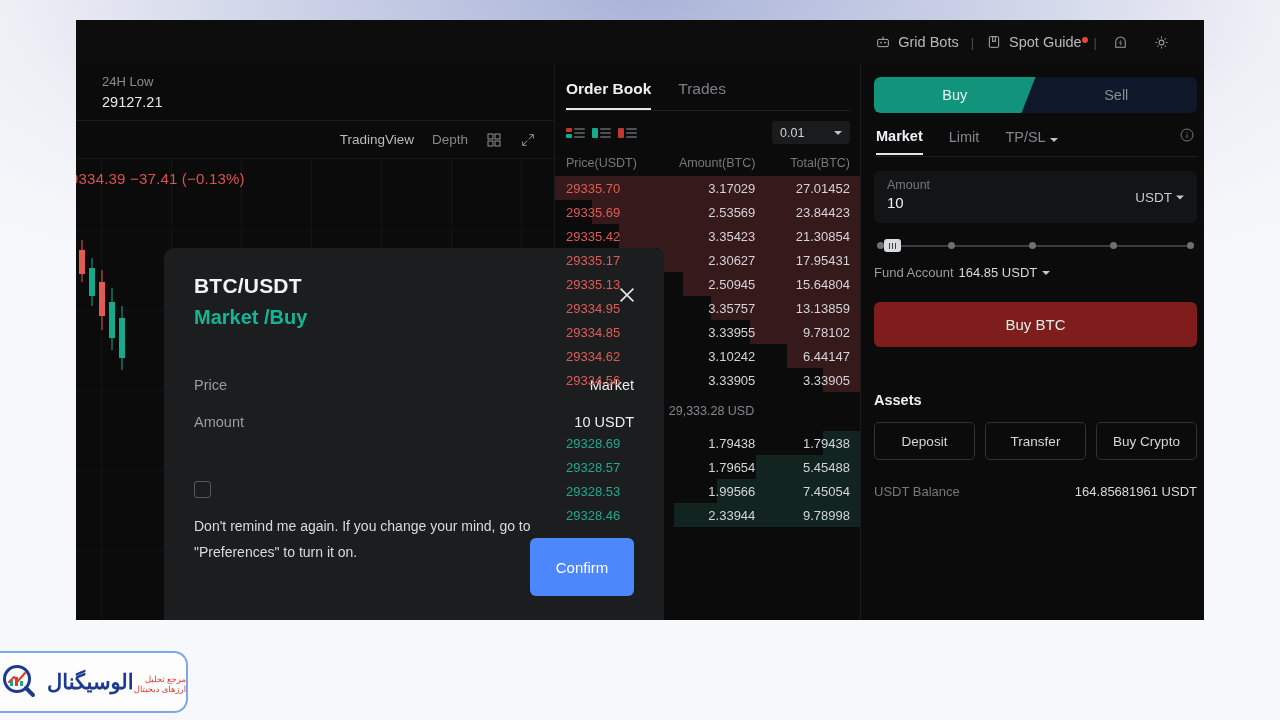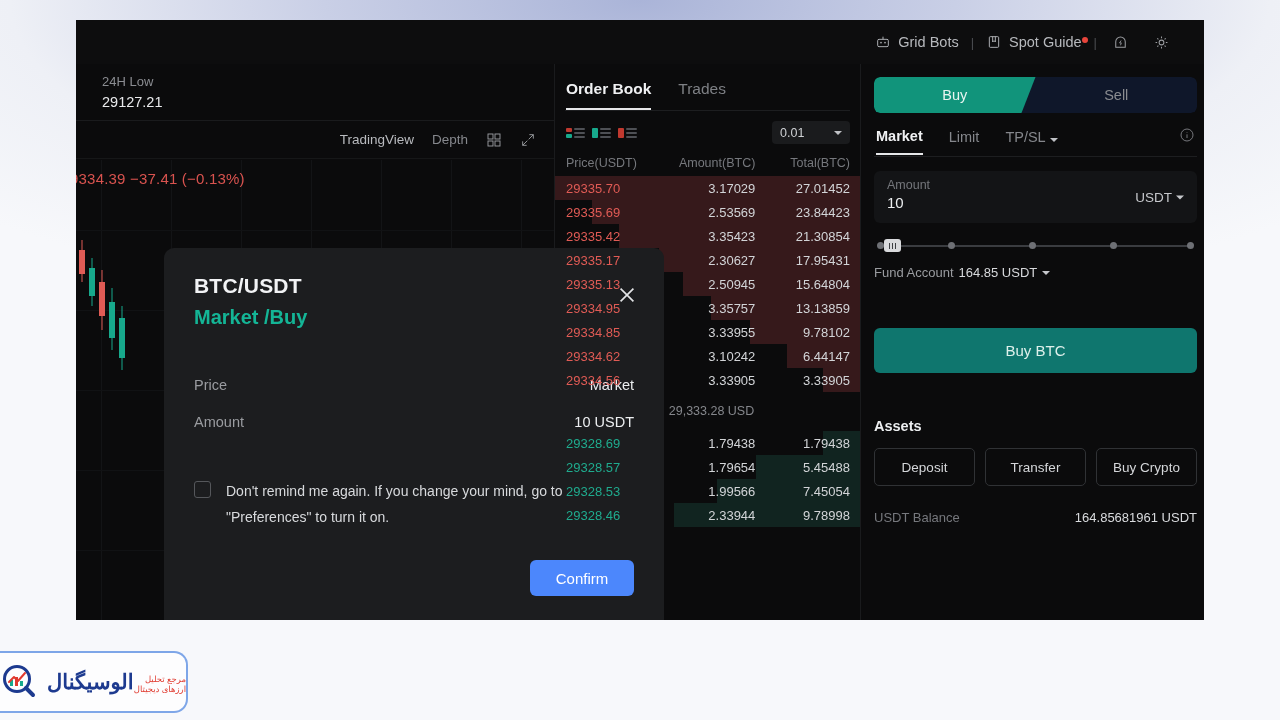--- a/index.html
+++ b/index.html
@@ -165,21 +165,21 @@
   #slider .handle {
     position:absolute; left:10px; top:2px; width:17px; height:13px; border-radius:3px;
     background:#d9dadd; display:flex; align-items:center; justify-content:center; gap:1.5px;
   }
   #slider .handle i { width:1.5px; height:6px; background:#3d3f43; display:block; }
   #fund { color:#9a9ca0; font-size:13px; padding-top:10px; display:flex; align-items:center; gap:5px; }
   #fund b { color:#d7d9dc; font-weight:normal; }
   #fund .caret { border-left:4px solid transparent; border-right:4px solid transparent; border-top:4.5px solid #c6c8cc; }
 
   #buybtn {
-    margin-top:48px; height:45px; border-radius:6px; background:#0f766e;
+    margin-top:22px; height:45px; border-radius:6px; background:#7f1d1d;
     display:flex; align-items:center; justify-content:center;
     color:#def0eb; font-size:15px; cursor:pointer;
   }
   #assets-h { color:#eceef0; font-size:14.5px; font-weight:bold; padding-top:45px; }
   #assets-btns { display:flex; gap:10px; padding-top:14px; }
   .ab {
     flex:1; height:38px; border:1px solid #303235; border-radius:5px;
     display:flex; align-items:center; justify-content:center;
     color:#d4d6d9; font-size:13.5px; cursor:pointer;
   }
@@ -189,28 +189,28 @@
     position:absolute; left:88px; top:228px; width:500px; height:382px;
     background:#1c1d1f; border-radius:10px; padding:26px 30px;
   }
   #m-title { color:#f2f3f5; font-size:21px; font-weight:bold; letter-spacing:.2px; }
   #m-sub { color:#14b596; font-size:20px; font-weight:bold; margin-top:8px; }
   #m-close { position:absolute; right:26px; top:36px; cursor:pointer; }
   #m-close svg { width:22px; height:22px; stroke:#e3e4e6; stroke-width:1.8; }
   .m-row { display:flex; justify-content:space-between; font-size:14.5px; }
   .m-row .k { color:#9a9ca0; } .m-row .v { color:#eceef0; }
   #m-r1 { margin-top:48px; } #m-r2 { margin-top:21px; }
-  #m-check { display:flex; gap:15px; margin-top:48px; align-items:flex-start; }
+  #m-check { display:flex; gap:15px; margin-top:48px; align-items:flex-start;flex-direction:column; }
   #m-box {
     width:17px; height:17px; border:1px solid #55575b; border-radius:3px;
     flex-shrink:0; margin-top:3px; cursor:pointer;
   }
   #m-check-txt { color:#d8dadd; font-size:14px; line-height:1.88; max-width:420px; }
   #confirm {
-    position:absolute; right:30px; bottom:34px; width:104px; height:36px;
+    position:absolute; right:30px; bottom:34px; width:104px; height:58px;
     background:#4c87fc; border-radius:6px; color:#ffffff; font-size:15px;
     display:flex; align-items:center; justify-content:center; cursor:pointer;
   }
 
   
   #wm {
     position:absolute; left:0; bottom:7px; width:188px; height:62px;
     background:#fdfdfe; border-radius:0 14px 14px 0;
     border:2px solid #7ea6e8; border-left:none;
     display:flex; align-items:center; justify-content:center; gap:7px;

